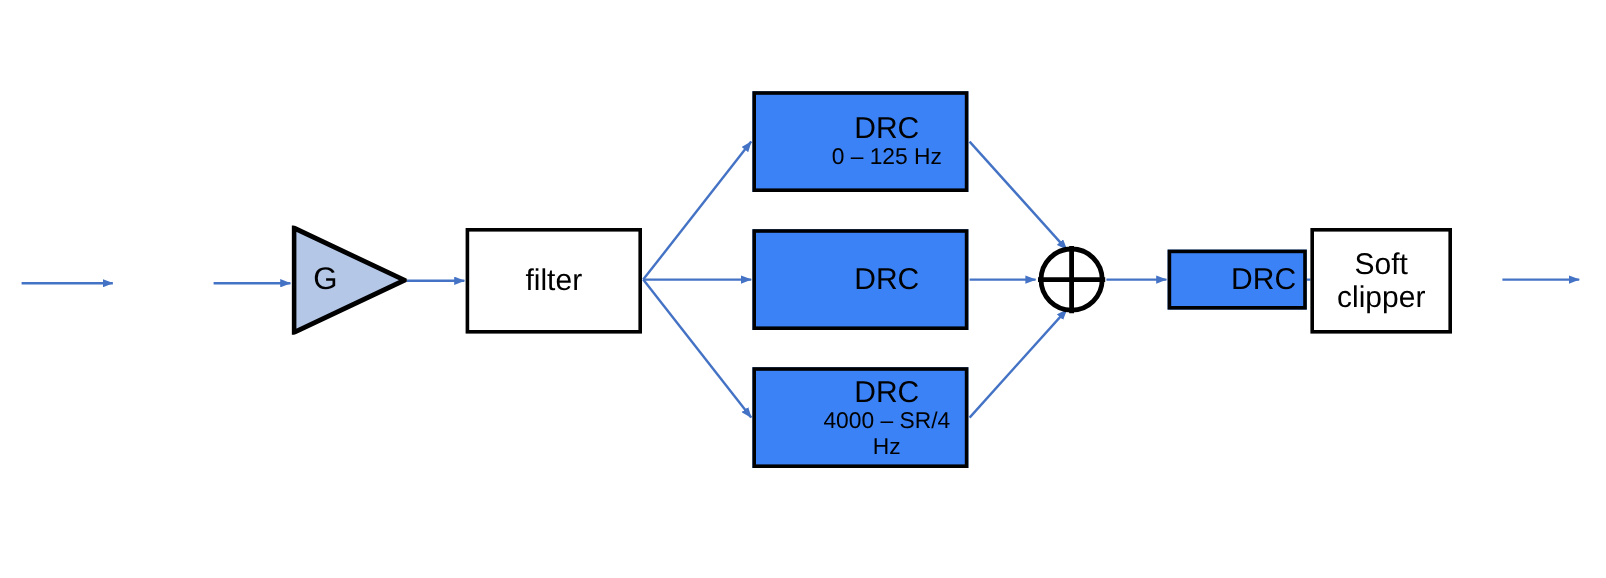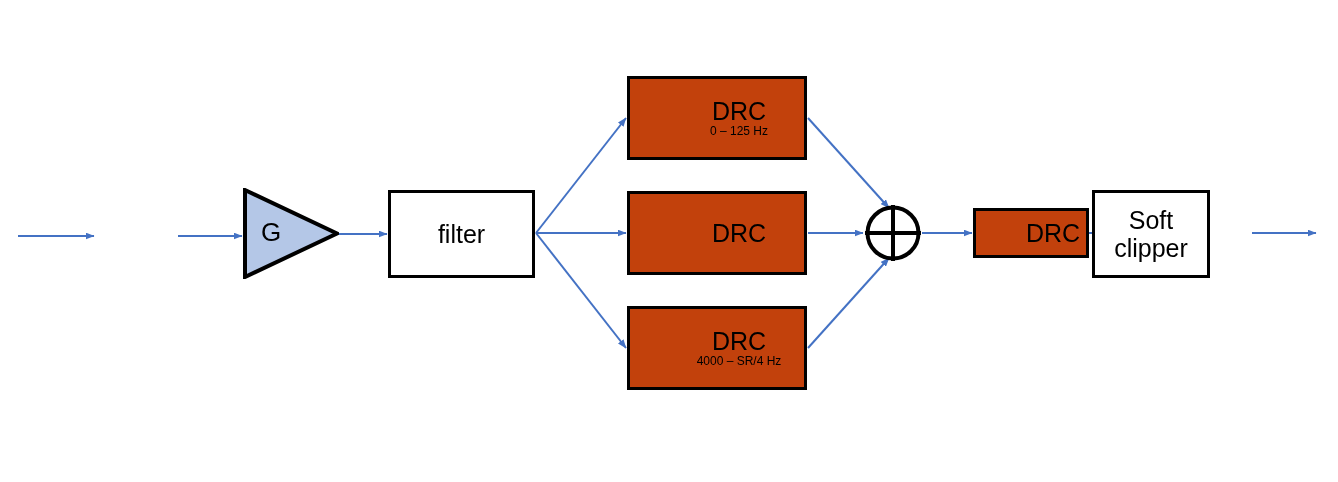--- a/index.html
+++ b/index.html
@@ -30,25 +30,25 @@
     flex-direction: column;
     align-items: center;
     justify-content: center;
     text-align: center;
     color: #000000;
     line-height: 1.12;
   }
   .boxed {
     border: 3px solid #000000;
   }
-  .fill-blue { background: #c2410c; padding-left: 44px; }
+  .fill-blue { background: #3b82f6; padding-left: 44px; }
   .fill-white { background: #ffffff; }
 
   .lbl-main { font-size: 25px; }
-  .lbl-sub  { font-size: 12px; }
+  .lbl-sub  { font-size: 19px; }
   .lbl-two  { font-size: 25px; }
 
   
   #node-eq          { left: 95px;  top: 213px; width: 83px;  height: 47px; }
   #node-gain        { left: 243px; top: 188px; width: 96px;  height: 91px; border: 0; background: transparent; }
   #gain-tri-svg     { position: absolute; left: 0; top: 0; }
   #gain-letter      { position: absolute; left: 18px; top: 30px; font-size: 26px; }
   #node-crossover   { left: 388px; top: 190px; width: 147px; height: 88px; }
   #node-drc-low     { left: 627px; top: 76px;  width: 180px; height: 84px; }
   #node-drc-mid     { left: 627px; top: 191px; width: 180px; height: 84px; }

